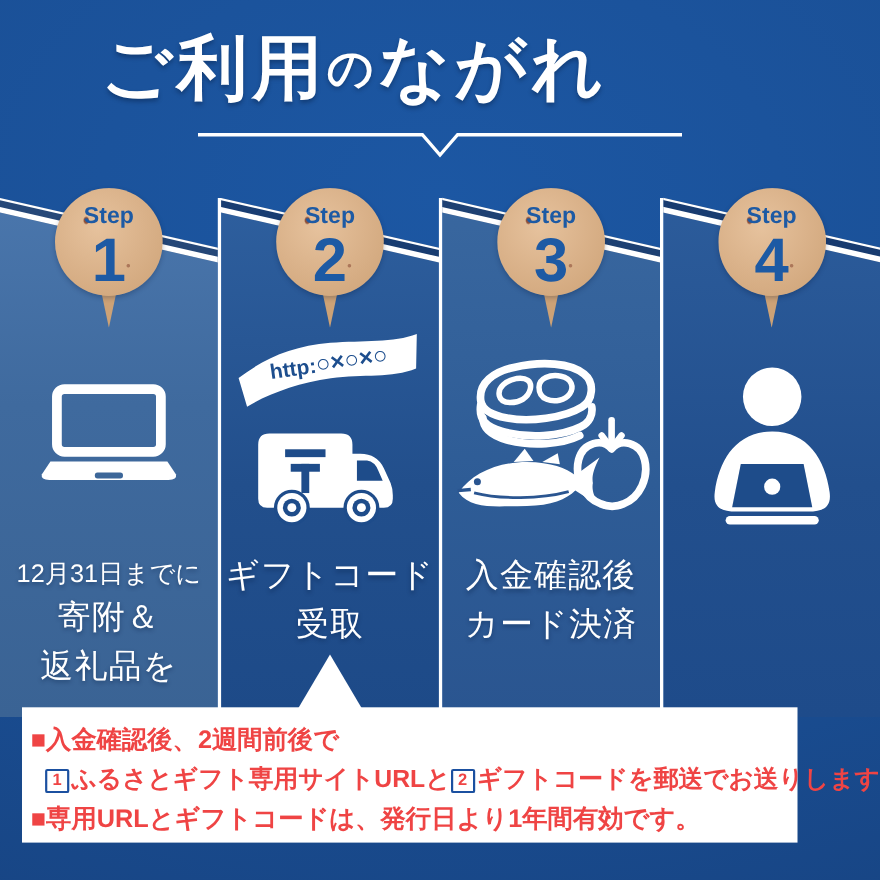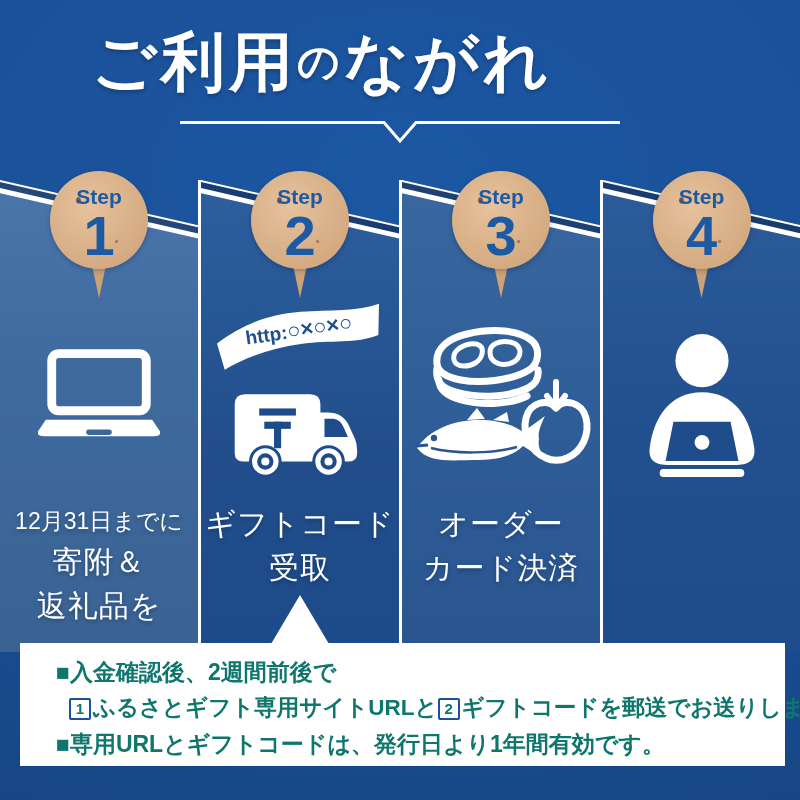--- a/index.html
+++ b/index.html
@@ -64,23 +64,23 @@
   .person-pos{top:330px;margin-left:-64px;}
   
   .caption{position:absolute;top:502px;left:0;right:0;text-align:center;z-index:3;
     color:#fff;font-weight:400;text-shadow:0 2px 4px rgba(0,25,60,.4);}
   .cap-line{font-size:30px;line-height:44px;letter-spacing:1px;}
   .cap-sm{font-size:23px;line-height:38px;letter-spacing:0;}
   
   .pointer{position:absolute;left:271px;top:595px;width:0;height:0;z-index:7;
     border-left:29px solid transparent;border-right:29px solid transparent;border-bottom:49px solid #fff;}
   .note-box{
-    position:absolute;left:20px;top:643px;width:765px;height:123px;background:#fff;z-index:8;
-    box-sizing:border-box;padding:11px 0 0 36px;
-    color:#0f766e;font-weight:700;
+    position:absolute;left:20px;top:643px;width:705px;height:123px;background:#fff;z-index:8;
+    box-sizing:border-box;padding:11px 0 0 8px;
+    color:#ef4444;font-weight:700;
   }
   .note-line{font-size:23px;line-height:36px;white-space:nowrap;}
   .note-indent{padding-left:13px;font-size:22.5px;}
   .numbox{
     display:inline-block;box-sizing:border-box;width:22px;height:22px;margin-right:2px;
     border:2px solid #1b50a0;border-radius:2px;vertical-align:1px;
     font-size:15px;line-height:18px;text-align:center;
   }
 </style>
 </head>
@@ -181,21 +181,21 @@
           <path d="M8,128 C20,110 44,100 70,100 C92,100 106,106 114,112 L136,96 C130,108 129,114 130,119 C129,124 130,130 136,140 L114,126 C106,134 92,140 70,140 C44,140 20,144 8,128 Z" fill="#ffffff"></path>
           <path d="M58,100 L68,88 L76,99 Z" fill="#ffffff"></path>
           <path d="M84,100 L98,92 L100,102 Z" fill="#ffffff"></path>
           <circle cx="25" cy="118" r="3.2" fill="#2a5590"></circle>
           <path d="M7,126 L19,125" stroke="#2a5590" stroke-width="3" fill="none"></path>
           <path d="M22,128 C46,134 82,134 108,127" stroke="#2a5590" stroke-width="2.5" fill="none"></path>
         </g>
       </svg>
     </div>
     <div class="caption">
-      <div class="cap-line">オーダー</div>
+      <div class="cap-line">入金確認後</div>
       <div class="cap-line">カード決済</div>
     </div>
   </div>
 
   <div class="column col4">
     <div class="band"></div>
     <div class="stripe"></div>
     <div class="badge-tail"></div>
     <div class="badge">
       <div class="step-word">Step</div>

